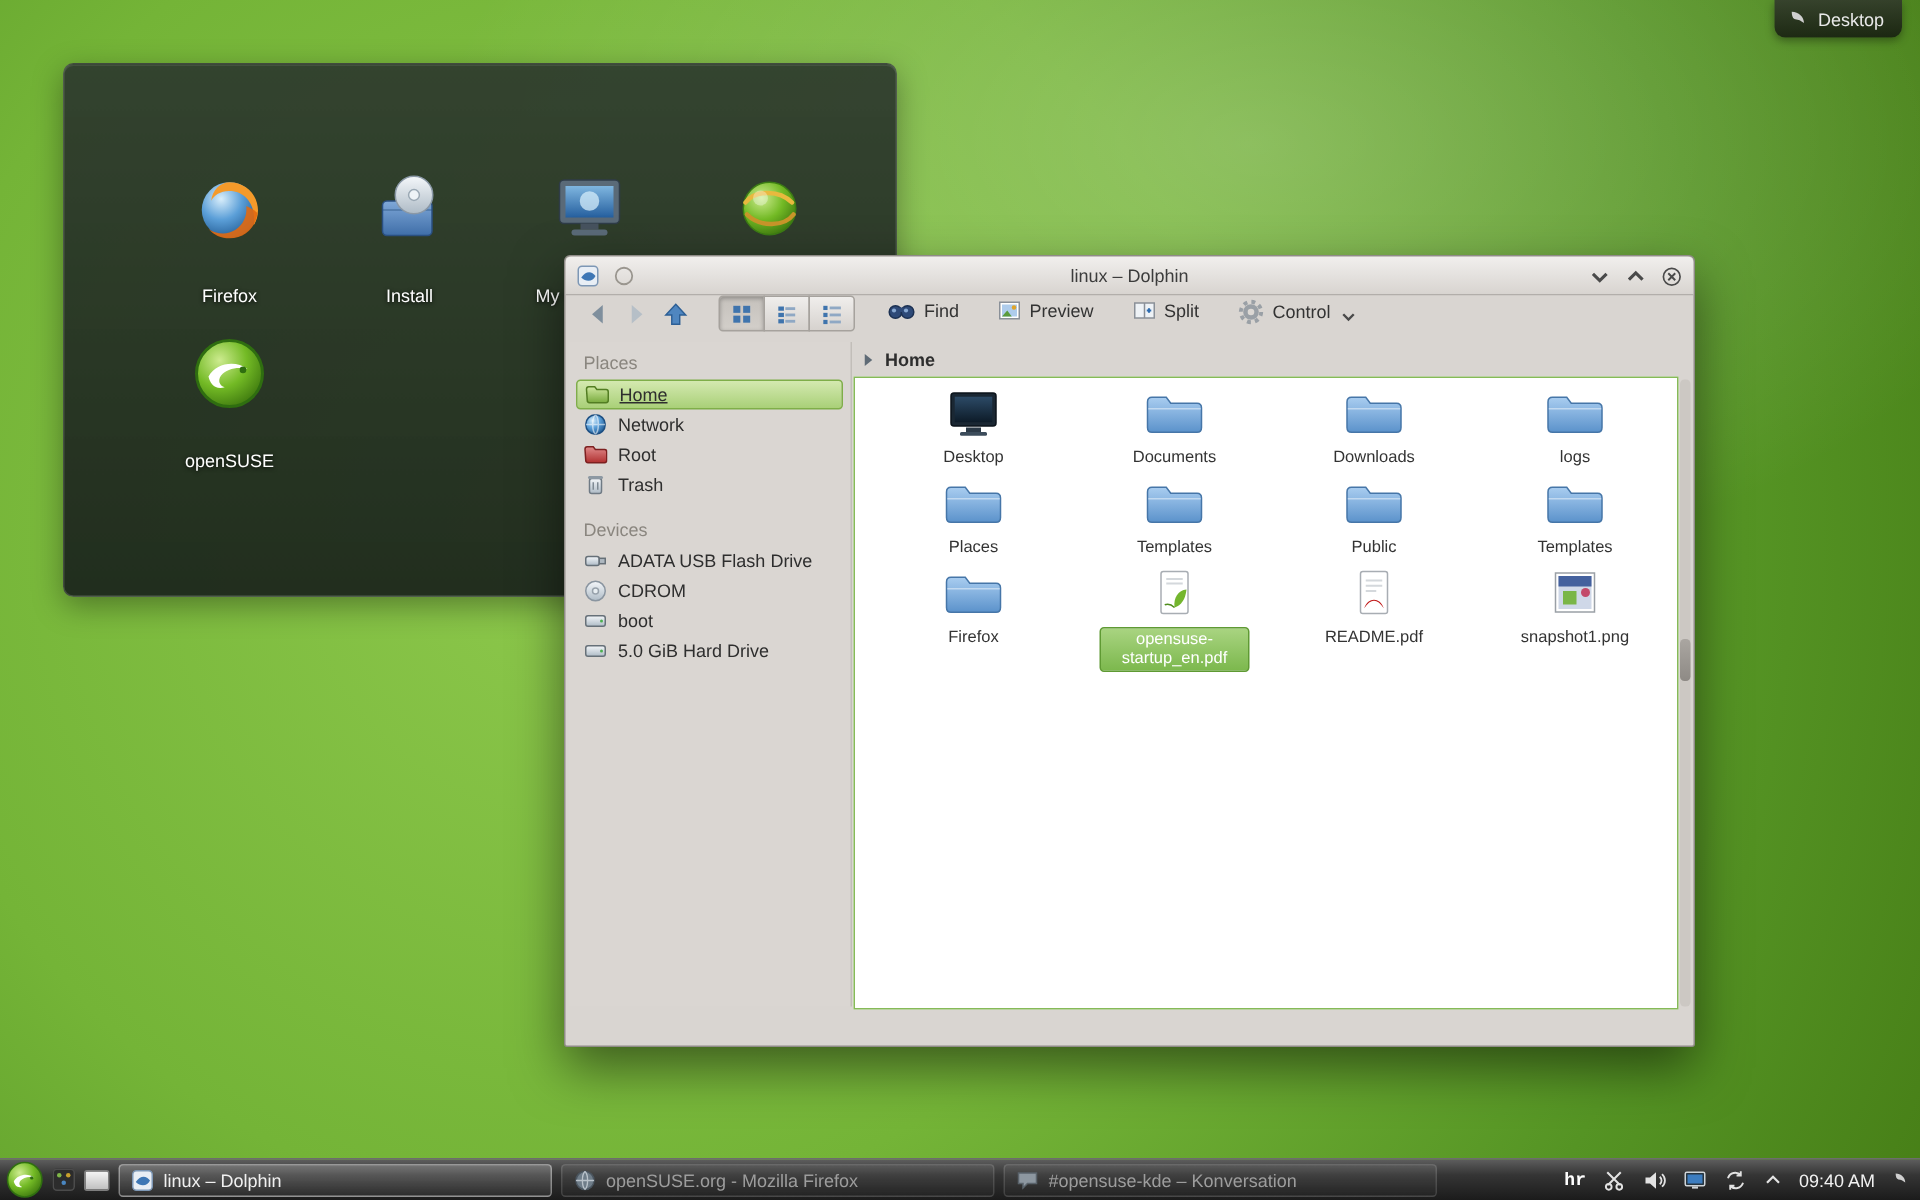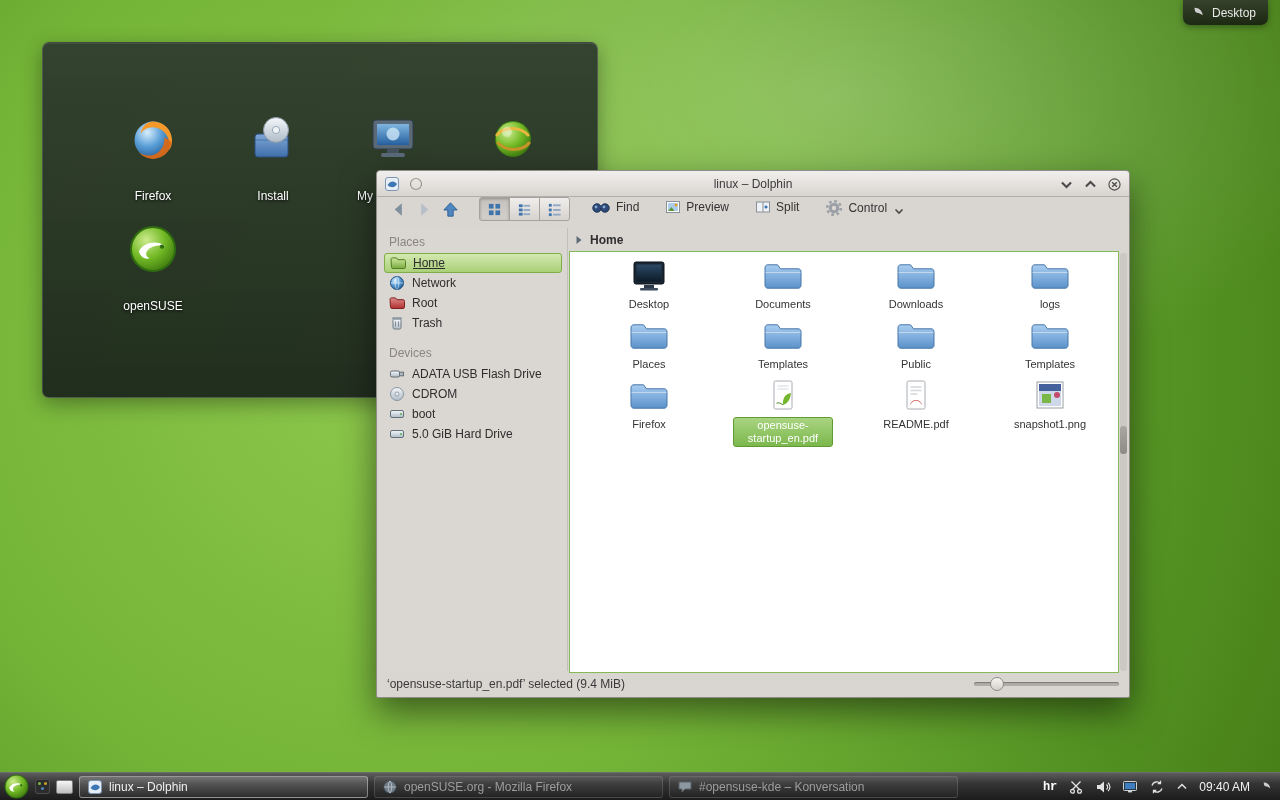--- a/index.html
+++ b/index.html
@@ -631,27 +631,20 @@
             <use href="#sym-image"></use>
           </svg>
         <div class="fname"><span>snapshot1.png</span></div>
       </div>
     </div>
 
     <div class="vscroll">
       <div class="vhandle"></div>
     </div>
 
-    <div class="statusbar">
-      <span>‘opensuse-startup_en.pdf’ selected (9.4 MiB)</span>
-      <div class="zoomslider">
-        <div class="ztrack"></div>
-        <div class="zknob"></div>
-      </div>
-    </div>
   </div>
 
   <div class="taskbar">
     <div class="kickoff">
       <svg>
           <use href="#sym-suse"></use>
         </svg>
     </div>
     <div class="minidots"></div>
     <div class="showdesk"></div>

